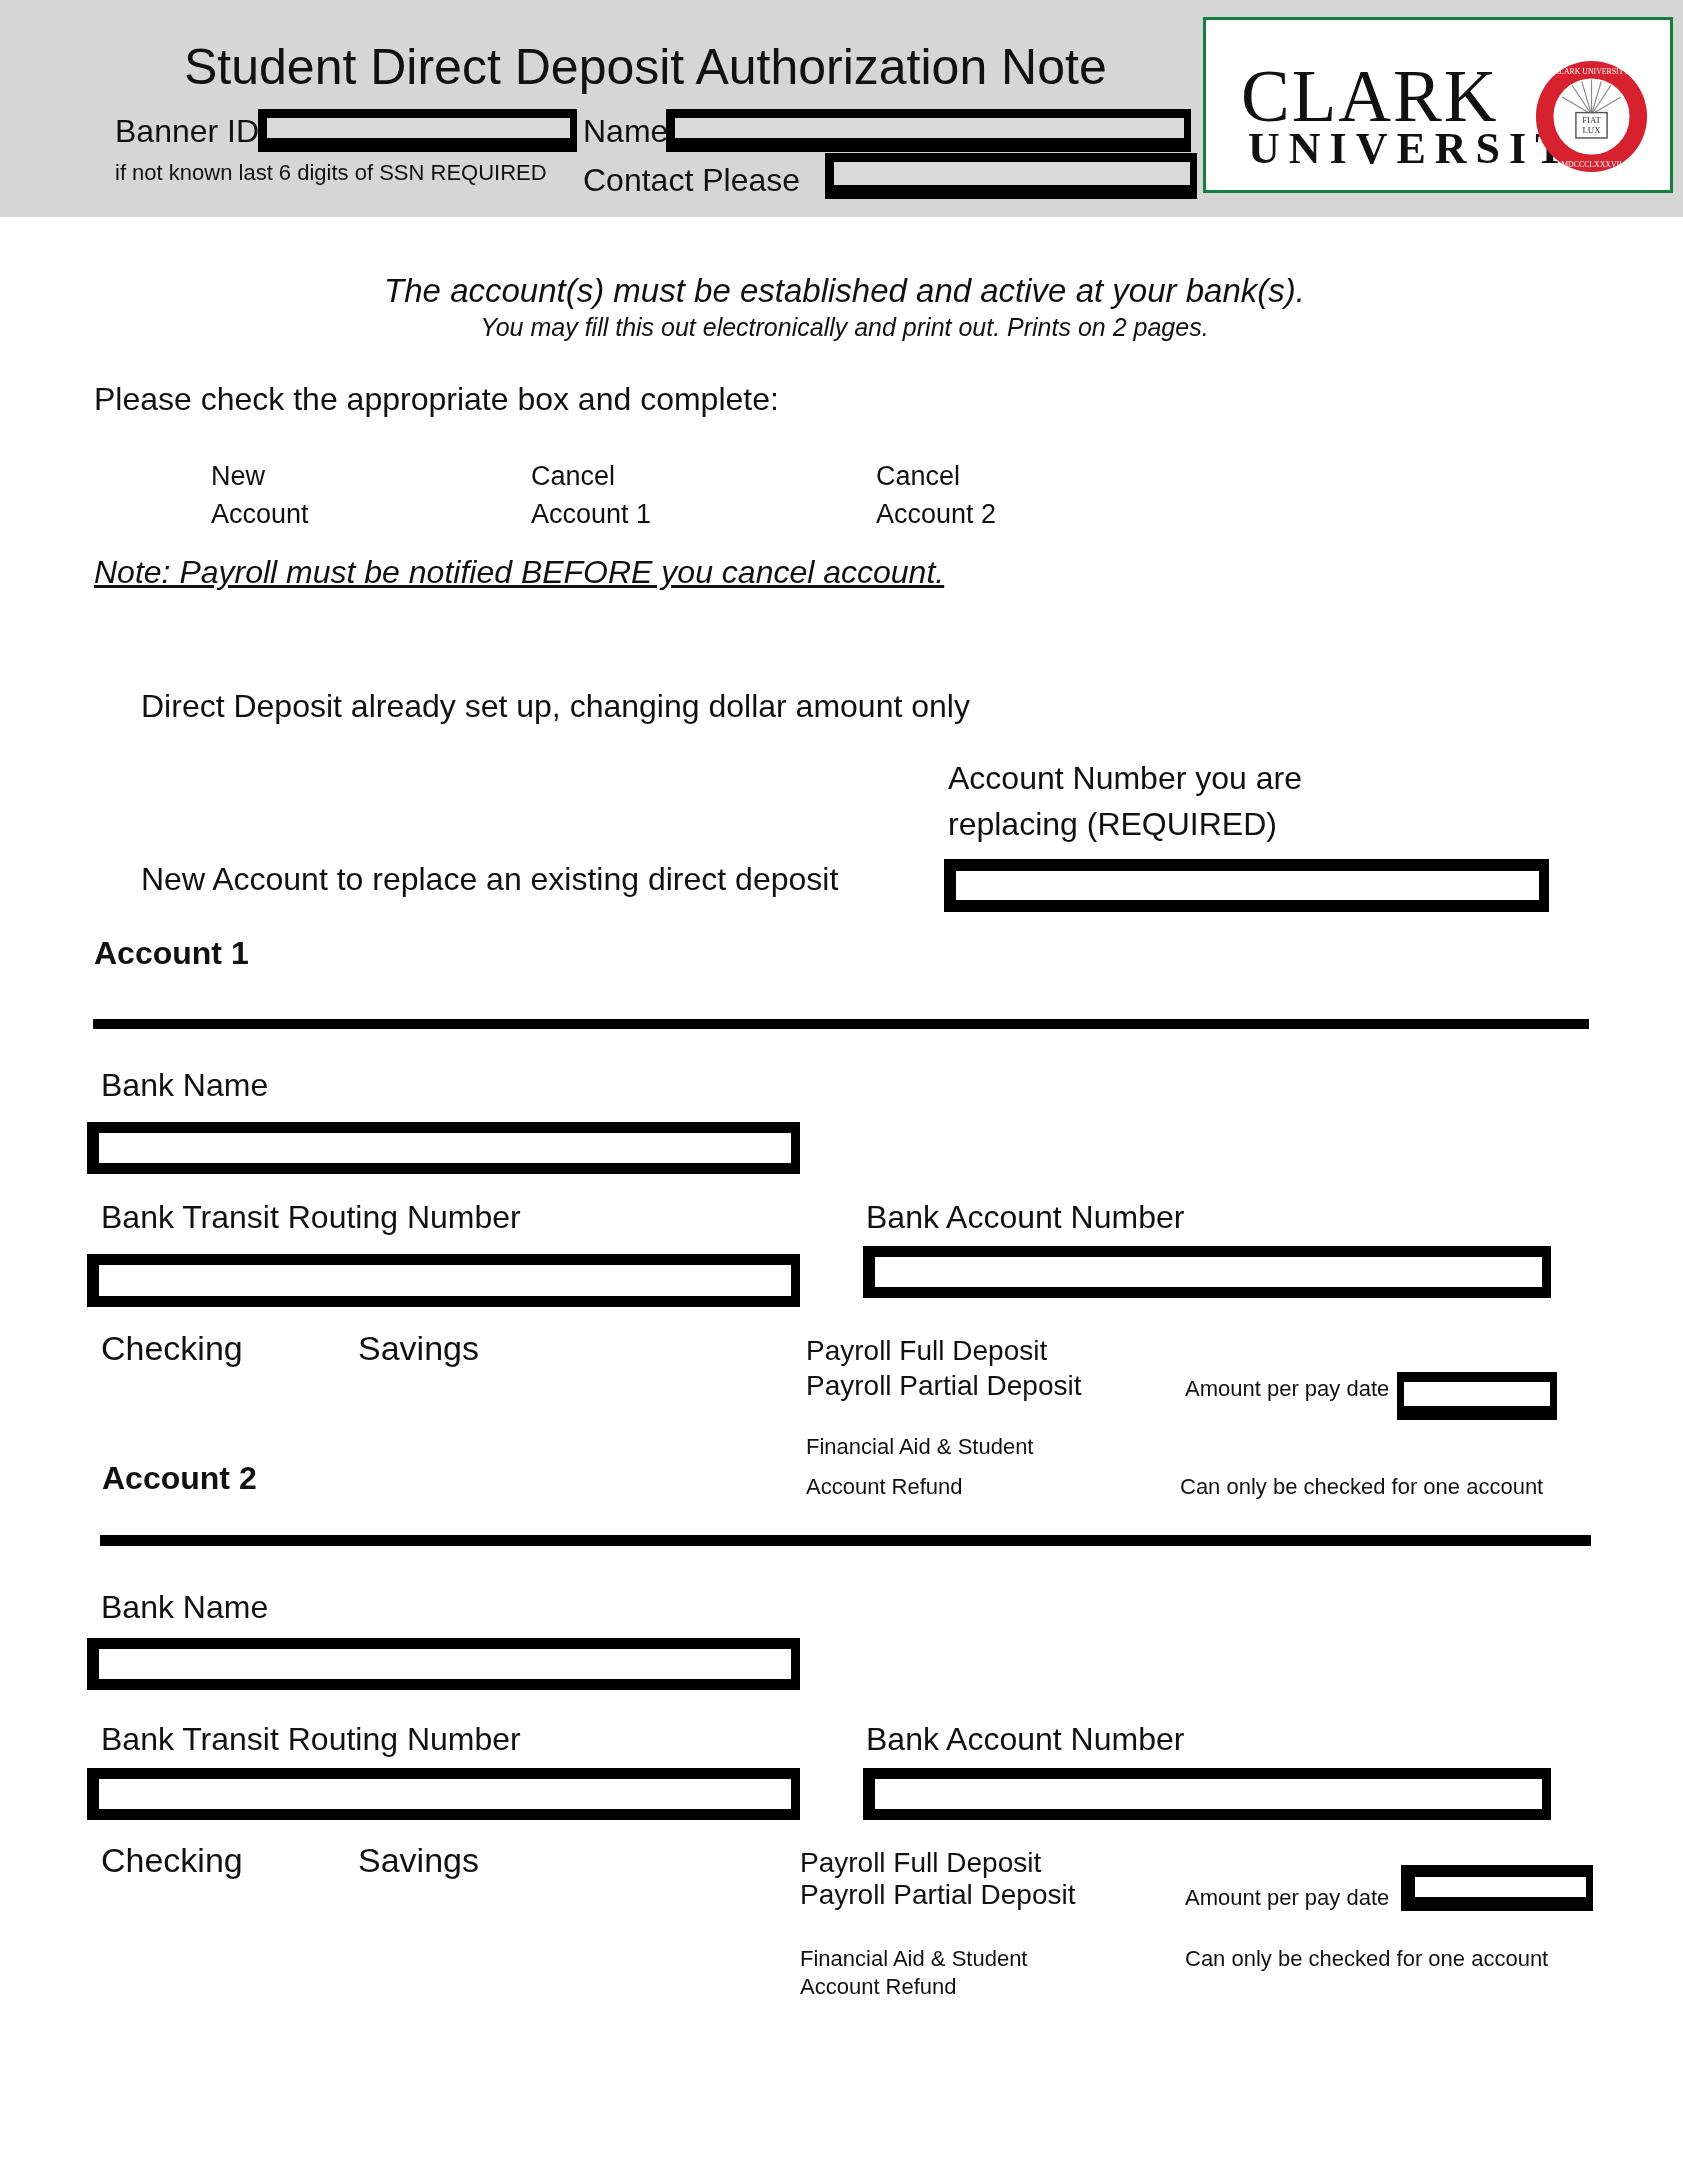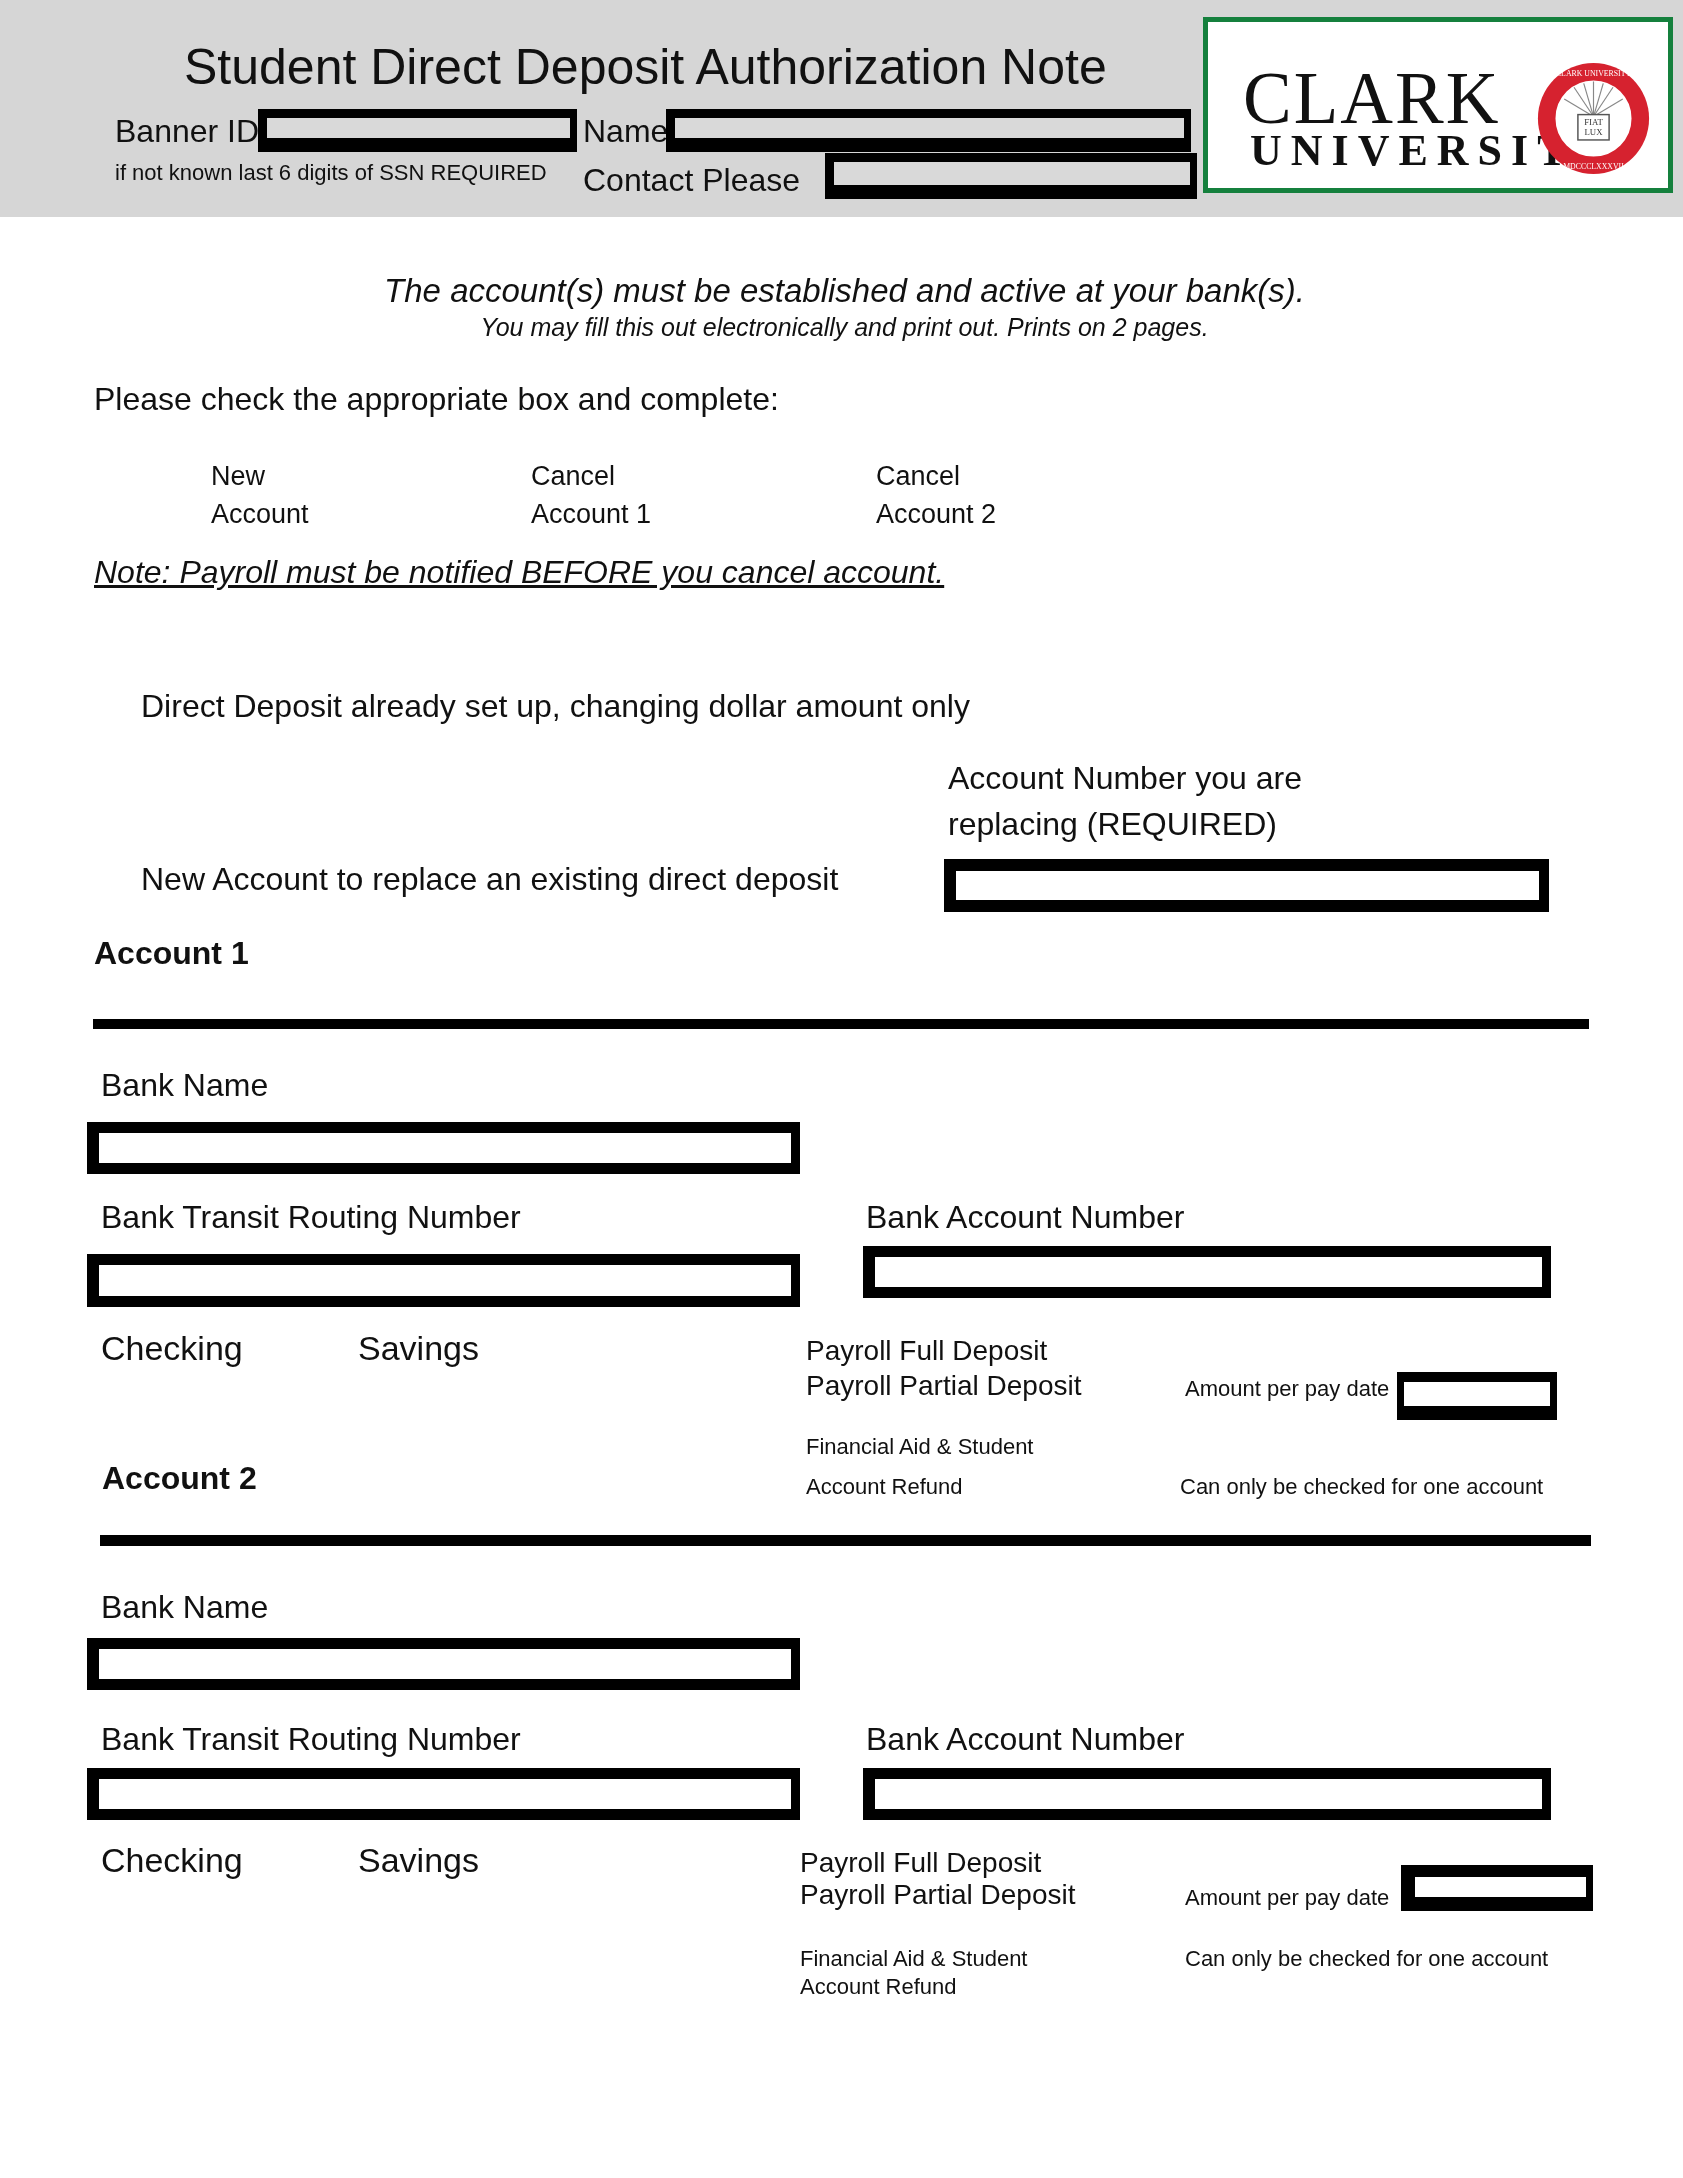--- a/index.html
+++ b/index.html
@@ -3,21 +3,21 @@
 <meta charset="utf-8">
 <style>
   html,body{margin:0;padding:0;}
   body{width:1683px;height:2178px;position:relative;background:#ffffff;font-family:"Liberation Sans",sans-serif;color:#111;overflow:hidden;}
   .abs{position:absolute;white-space:nowrap;line-height:1;}
   .header{position:absolute;left:0;top:0;width:1683px;height:217px;background:#d6d6d6;}
   .title{font-size:50px;left:184px;top:42px;}
   .lbl30{font-size:32px;}
   .box{position:absolute;box-sizing:border-box;border:solid #000;background:#fff;}
   .hbox{border-width:9px 7px 14px 9px;background:#d9d9d9;}
-  .logo{position:absolute;left:1203px;top:17px;width:470px;height:176px;background:#fff;border:5px solid #15803d;box-sizing:border-box;}
+  .logo{position:absolute;left:1203px;top:17px;width:470px;height:176px;background:#fff;border:3px solid #15803d;box-sizing:border-box;}
   .clark{position:absolute;left:35px;top:40px;font-family:"Liberation Serif",serif;font-size:73px;letter-spacing:2px;line-height:1;}
   .univ{position:absolute;left:42px;top:107px;font-family:"Liberation Serif",serif;font-size:44px;letter-spacing:9px;line-height:1;font-weight:bold;}
   .seal{position:absolute;left:327px;top:38px;width:117px;height:117px;}
   .italic{font-style:italic;}
   .rule{position:absolute;background:#000;}
   .fieldbox{border-width:11px 9px 11px 12px;}
   .check-lbl{font-size:34px;}
   .pay{font-size:28px;}
   .small{font-size:22px;}
 </style>

